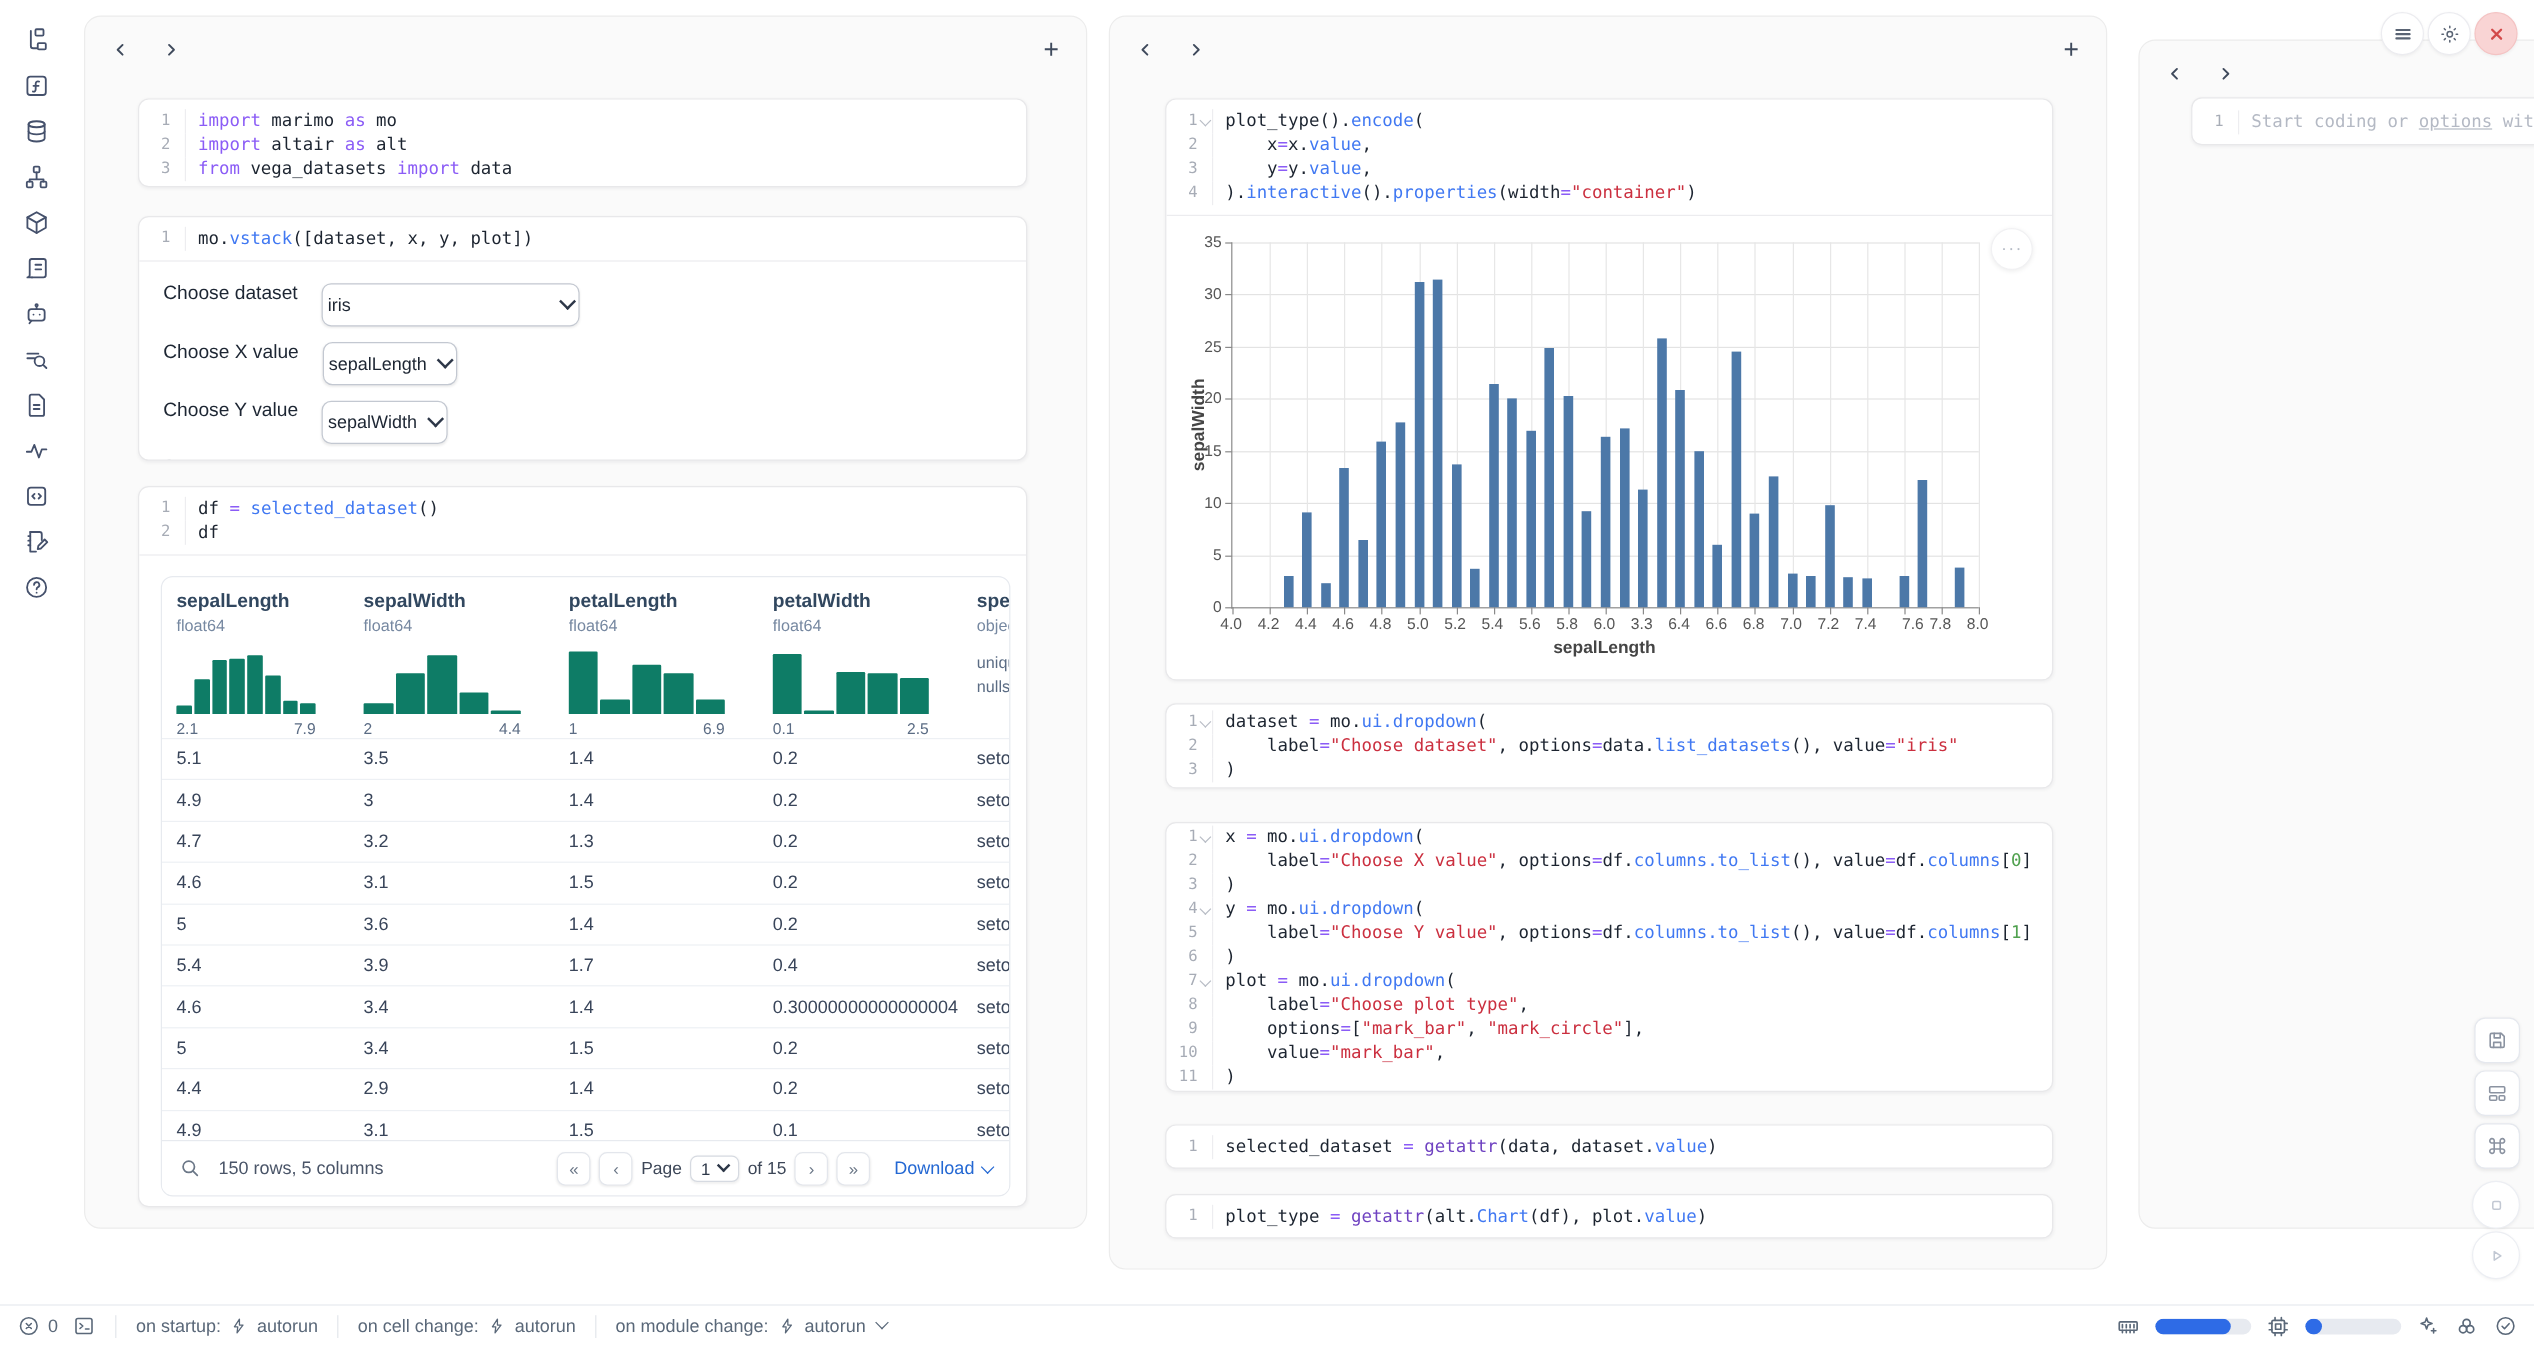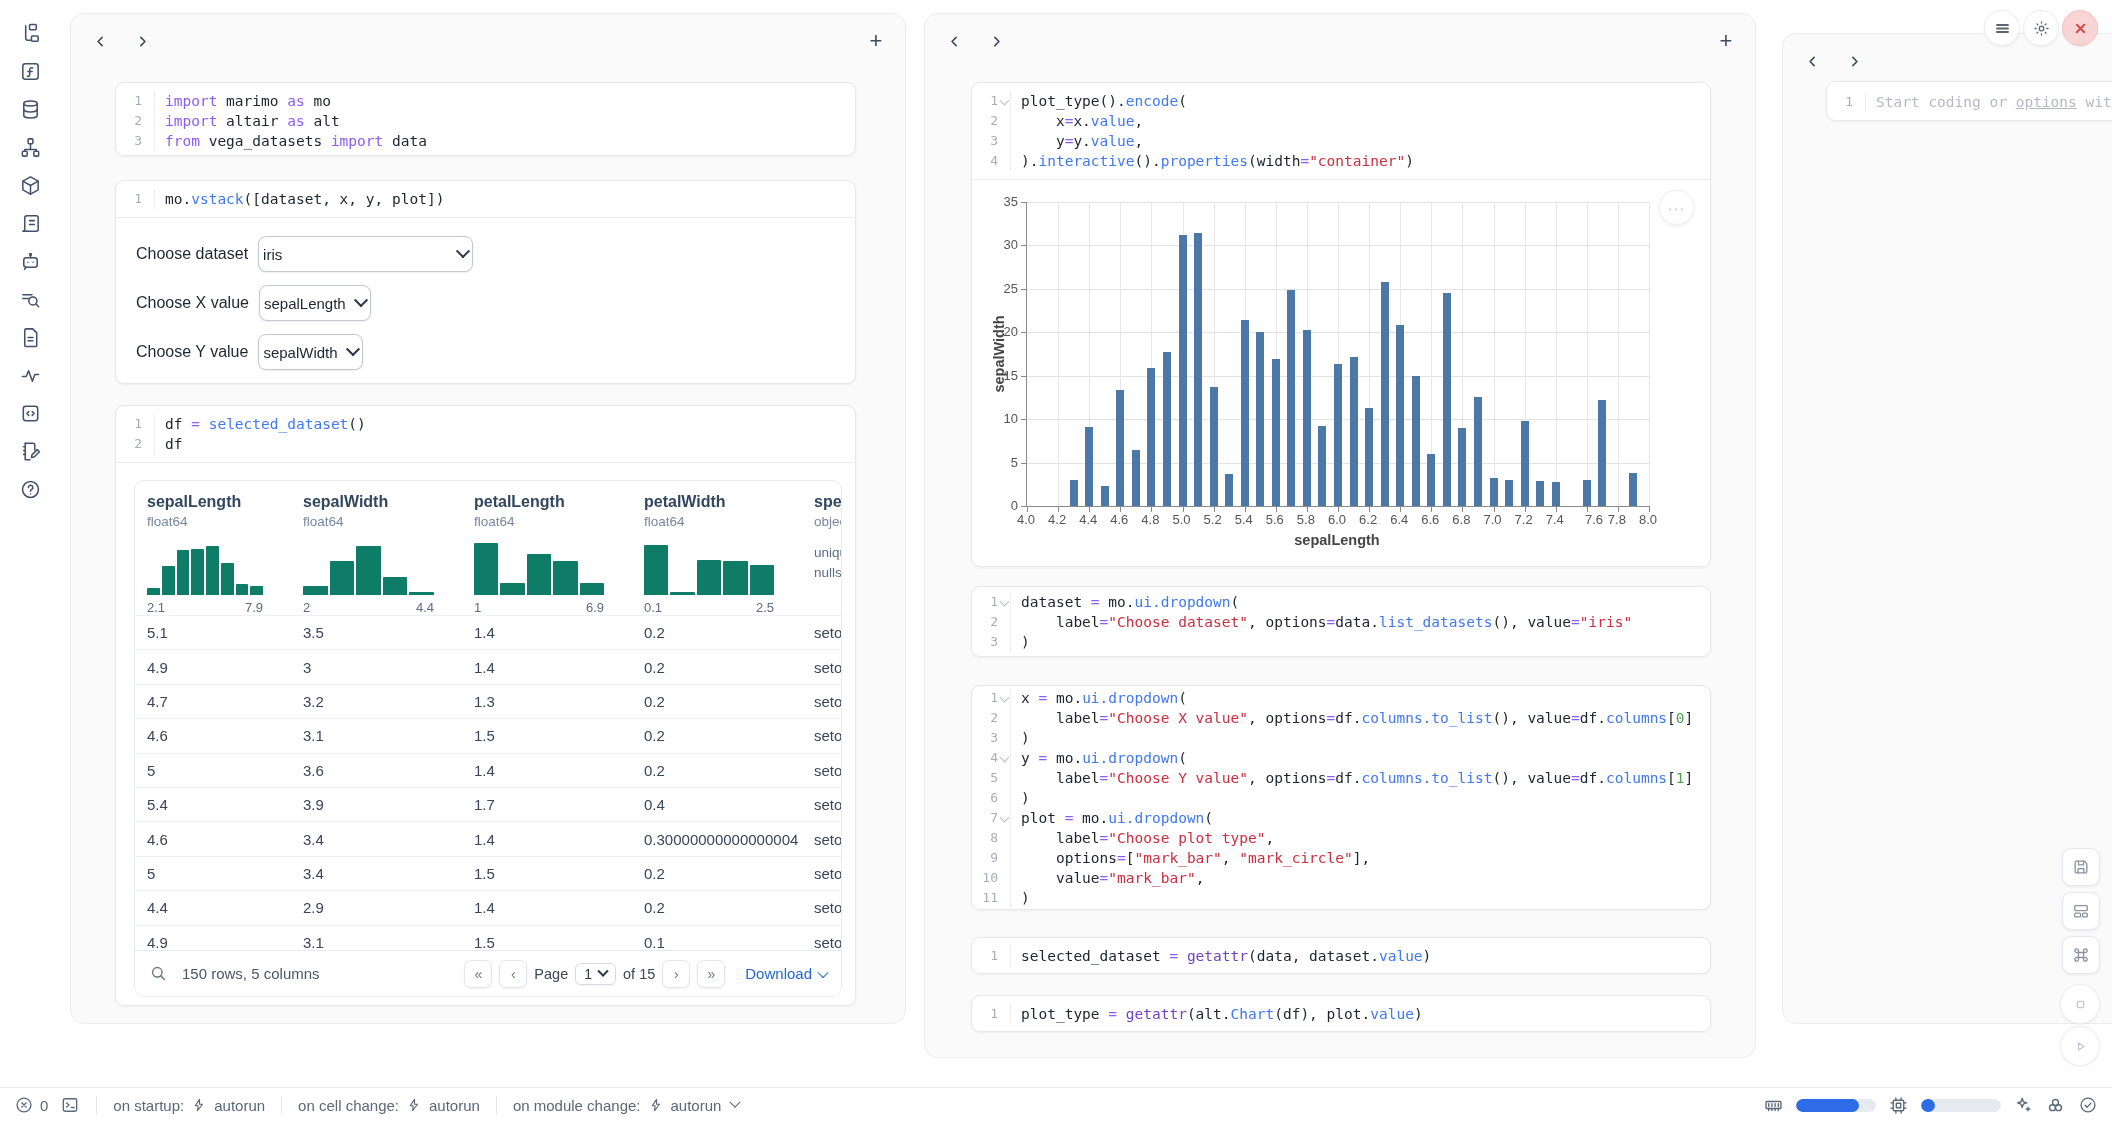--- a/index.html
+++ b/index.html
@@ -31,21 +31,21 @@
   .tk,.to{color:#8b5cf6}
   .tf{color:#4078f2}
   .ts{color:#cb2f3f}
   .tn{color:#50a14f}
   .tb{color:#6f42c1}
   .tg{color:#b4b9c4}
   .tgu{color:#b4b9c4;text-decoration:underline}
   .divider{border-top:1px solid #ececef}
   
   .form{padding:18px 0 0 20px;display:flex;flex-direction:column;gap:13px}
-  .form-row{display:flex;align-items:center;gap:10px;font-size:16px;color:#1d2633}
+  .form-row{display:flex;gap:20px;font-size:16px;color:#1d2633}
   .select{display:inline-flex;align-items:center;gap:10px;border:1px solid #c3c8d1;border-radius:8px;background:#fff;box-shadow:0 1px 2px rgba(0,0,0,.08);padding:4px 4px;height:26px;font-size:15px;color:#1d2633;cursor:pointer;box-sizing:content-box}
   .select.wide{width:205px;justify-content:space-between}
   .sel-chev{width:8px;height:8px;border-right:2px solid #2d3748;border-bottom:2px solid #2d3748;transform:rotate(45deg) translate(-2px,-2px)}
   
   .table-card{position:absolute;left:18px;top:74px;width:706px;height:515px;border:1px solid #e7eaef;border-radius:10px;background:#fff;overflow:hidden}
   .tgrid{display:grid;grid-template-columns:156px 171px 170px 170px 1fr}
   .thead{padding-top:12px}
   .th{padding-left:12px;overflow:hidden;white-space:nowrap}
   .th .cname{font-size:16px;font-weight:bold;color:#31475f}
   .th .ctype{font-size:13.5px;color:#7688a1;margin-top:3px}
@@ -563,21 +563,21 @@
           <span style="left: 31.1px;">4.2</span>
           <span style="left: 62.2px;">4.4</span>
           <span style="left: 93.3px;">4.6</span>
           <span style="left: 124.4px;">4.8</span>
           <span style="left: 155.5px;">5.0</span>
           <span style="left: 186.6px;">5.2</span>
           <span style="left: 217.7px;">5.4</span>
           <span style="left: 248.8px;">5.6</span>
           <span style="left: 279.9px;">5.8</span>
           <span style="left: 311px;">6.0</span>
-          <span style="left: 342.1px;">6.2</span>
+          <span style="left: 342.1px;">3.3</span>
           <span style="left: 373.2px;">6.4</span>
           <span style="left: 404.3px;">6.6</span>
           <span style="left: 435.4px;">6.8</span>
           <span style="left: 466.5px;">7.0</span>
           <span style="left: 497.6px;">7.2</span>
           <span style="left: 528.7px;">7.4</span>
           <span style="left: 568px;">7.6</span>
           <span style="left: 590.9px;">7.8</span>
           <span style="left: 622px;">8.0</span>
         </div>

